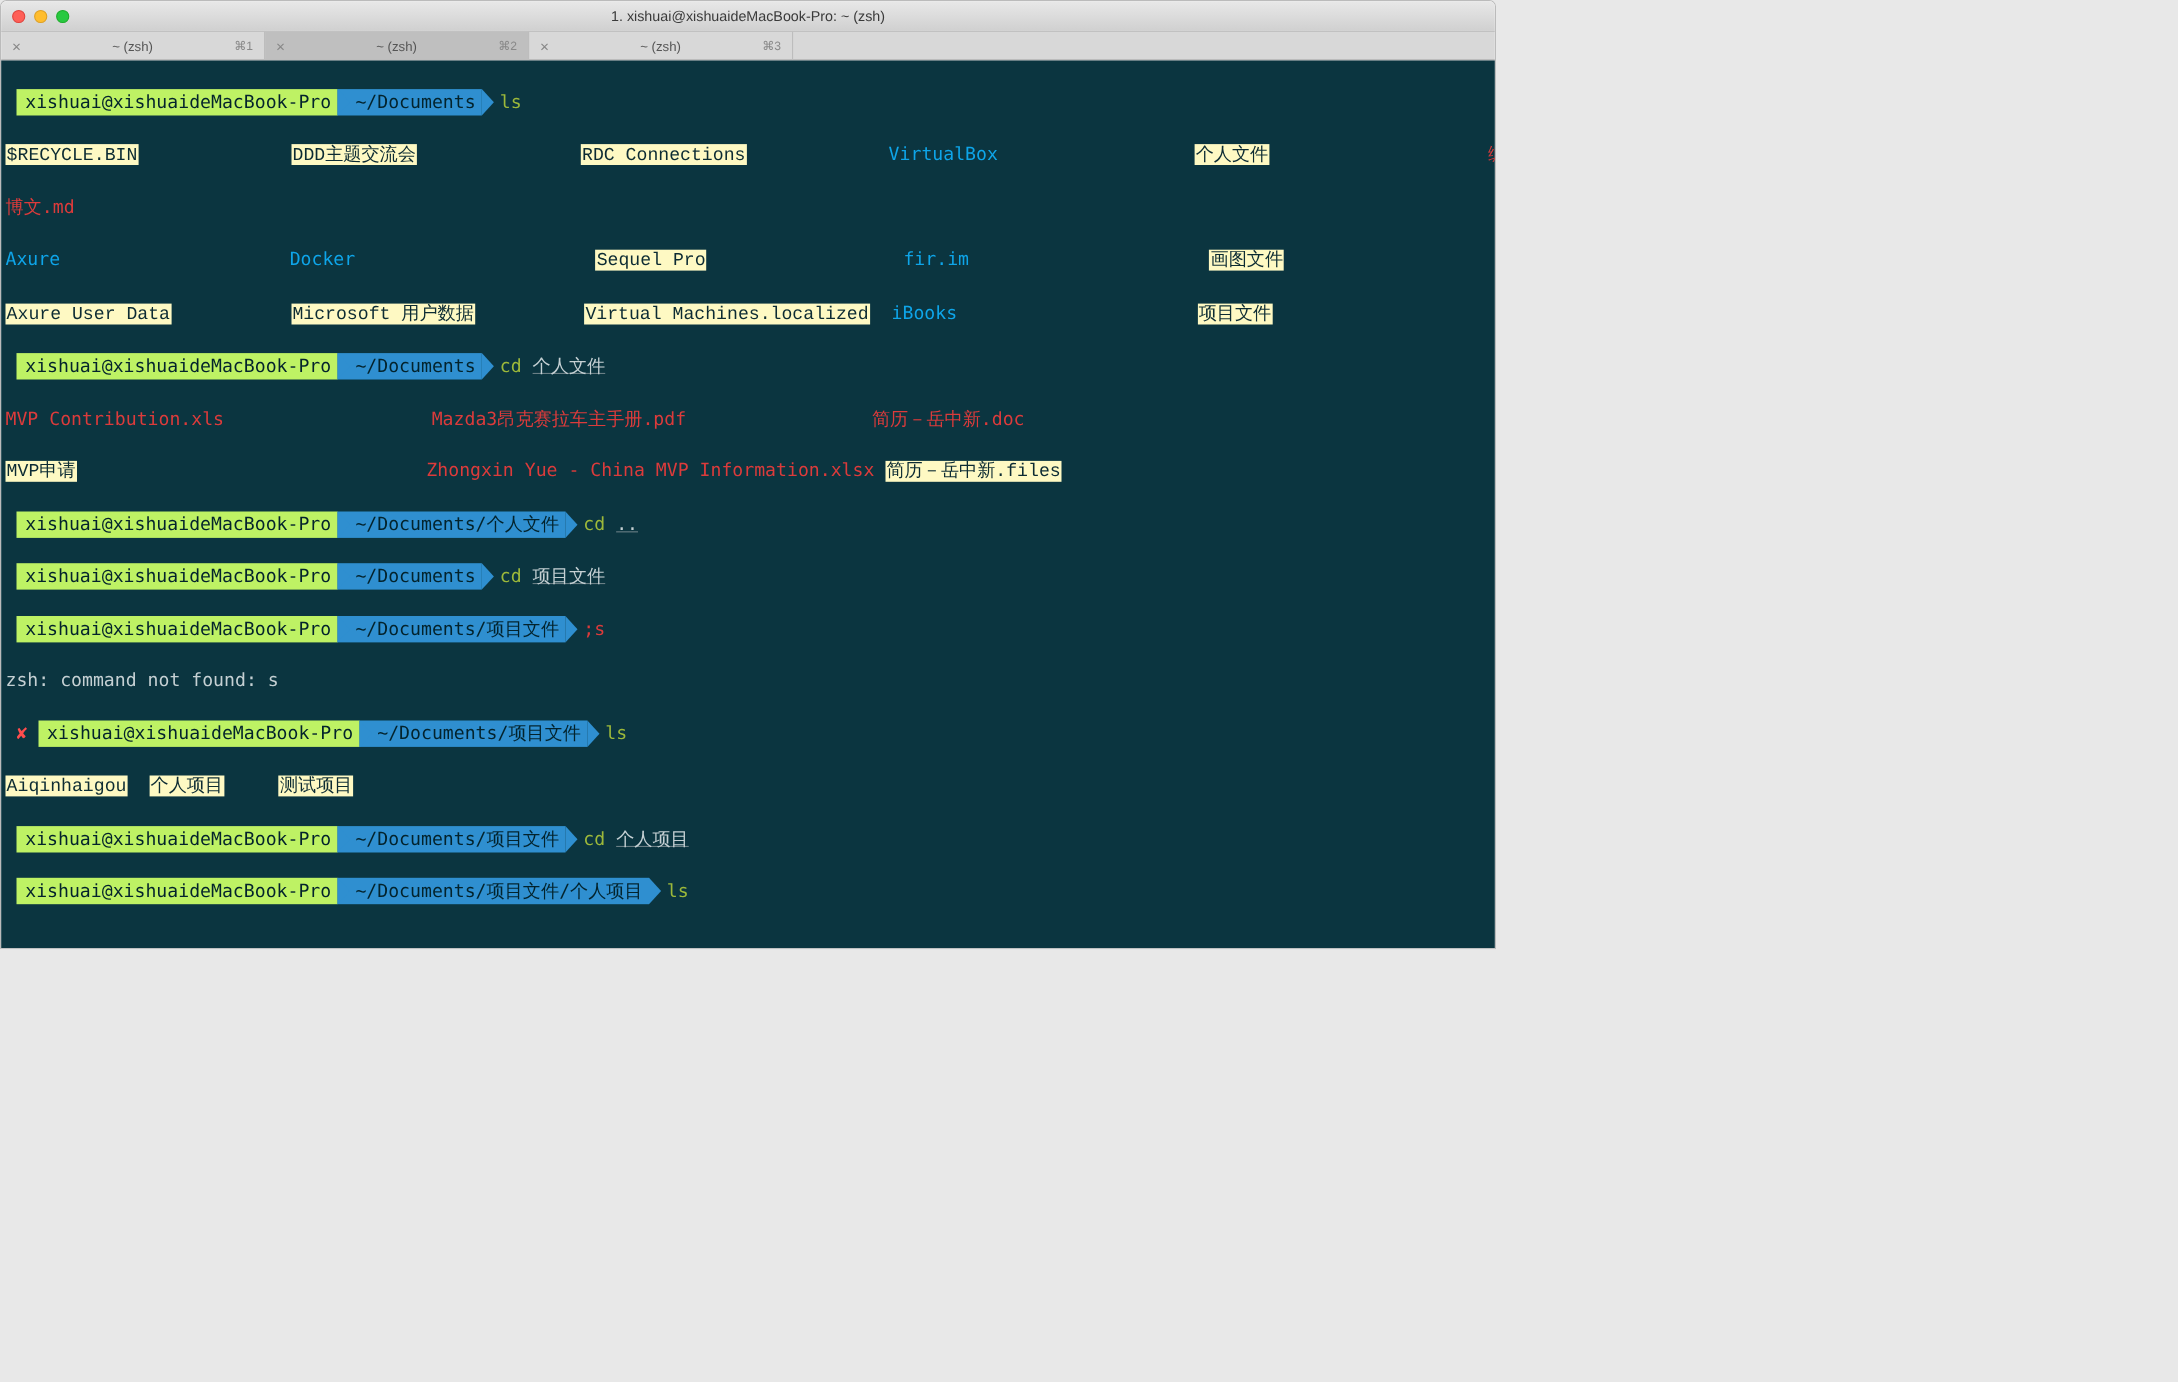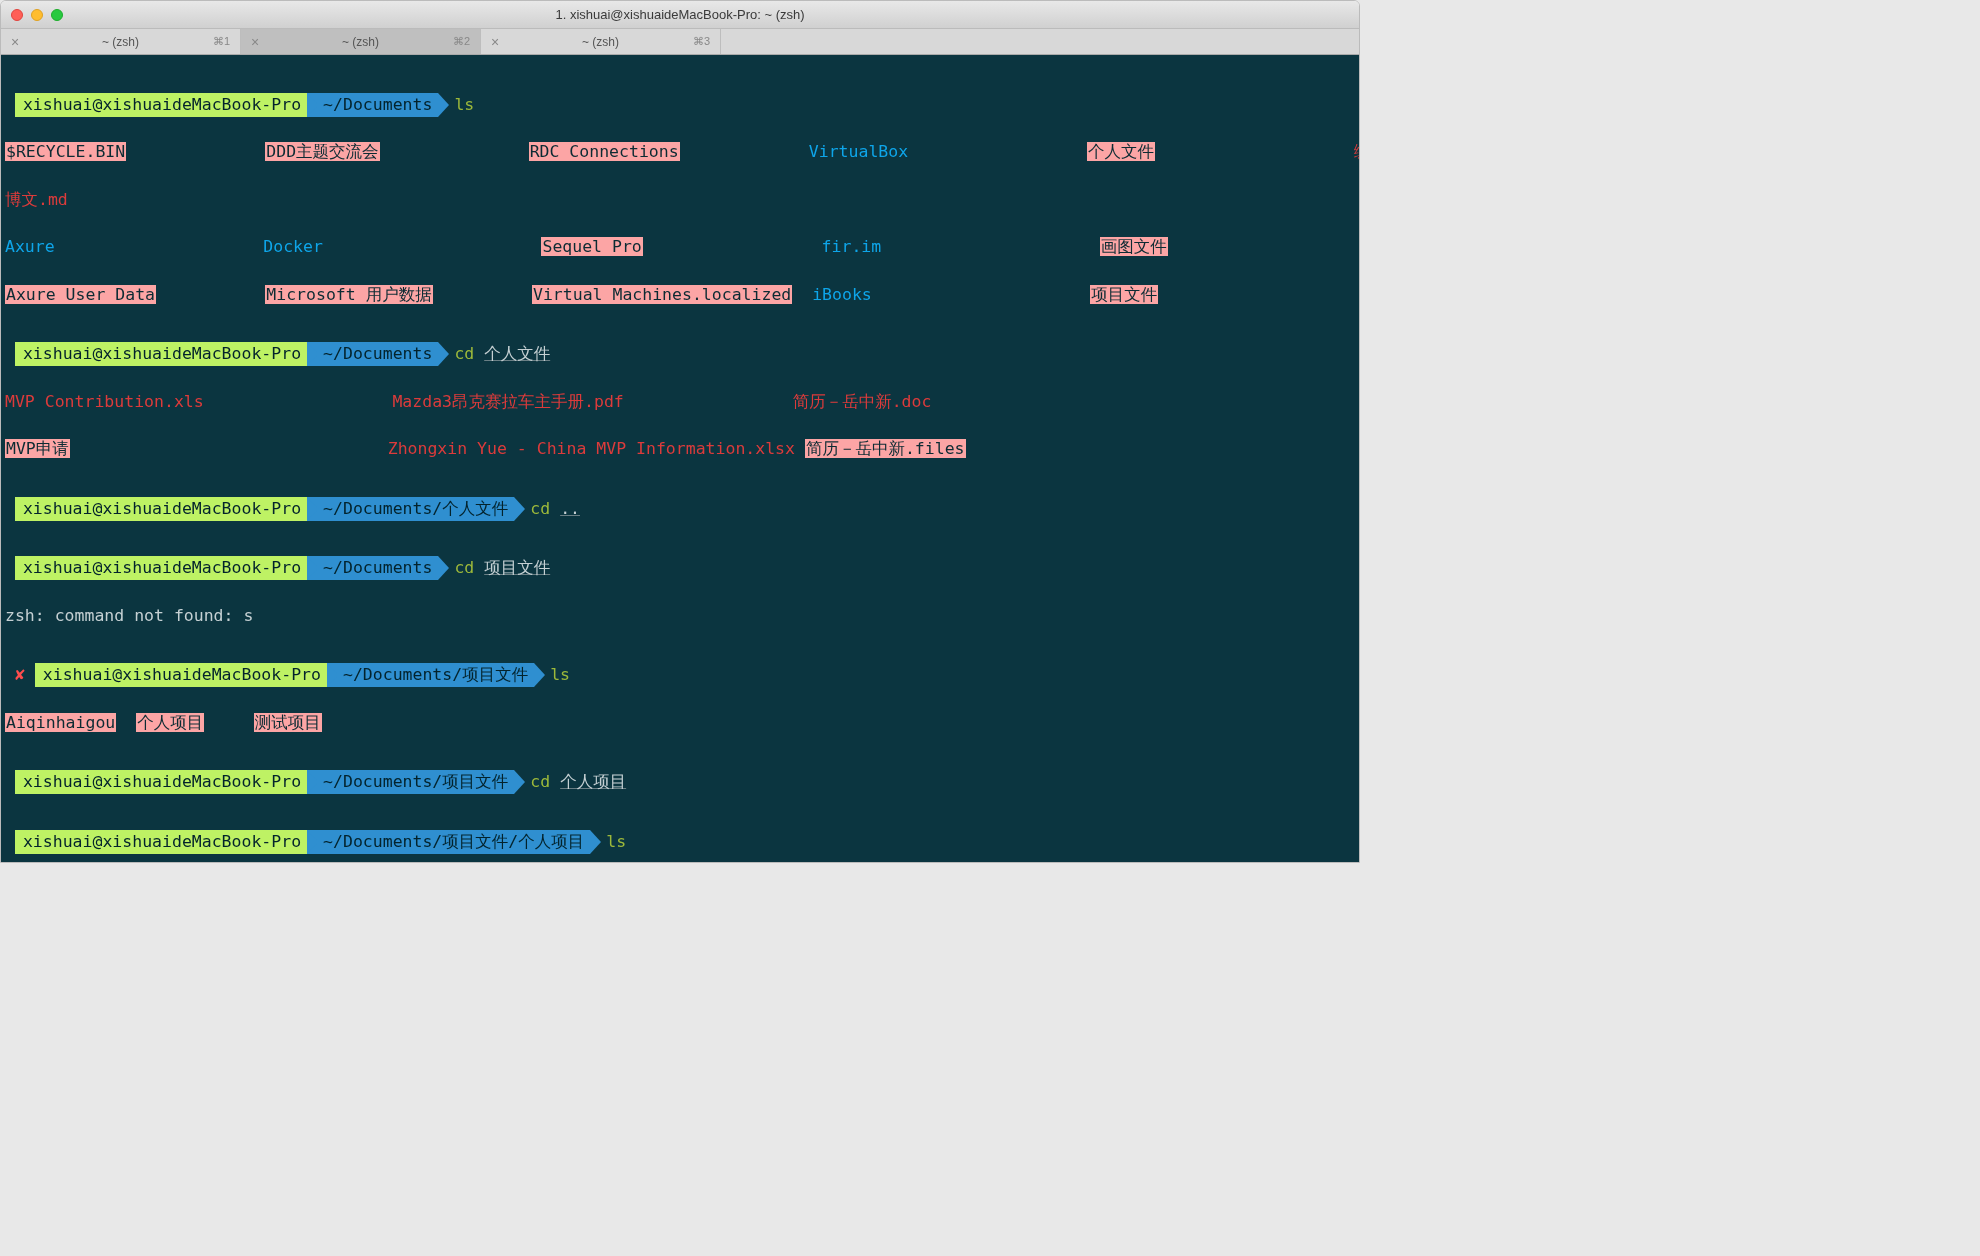--- a/index.html
+++ b/index.html
@@ -14,30 +14,30 @@
   .title { position: absolute; left: 0; right: 0; text-align: center; font-family: -apple-system, "Helvetica Neue", sans-serif; font-size: 13px; color: #3a3a3a; font-weight: 500; }
   .tabbar { height: 26px; background: #d8d8d8; display: flex; border-bottom: 1px solid #aaa; }
   .tab { flex: 0 0 240px; display: flex; align-items: center; justify-content: center; padding: 0 10px; border-right: 1px solid #bdbdbd; position: relative; font-family: -apple-system, "Helvetica Neue", sans-serif; font-size: 12px; color: #555; }
   .tab.active { background: #bfbfbf; }
   .tab .x { position: absolute; left: 10px; font-size: 14px; color: #888; }
   .tab .sc { position: absolute; right: 10px; font-size: 11px; color: #888; }
   .terminal { background: #0b3540; color: #c5d0d3; padding: 2px 4px 4px 4px; line-height: 1.44; letter-spacing: 0px; height: calc(100% - 54px); overflow: hidden; white-space: pre; }
   .line { display: block; min-height: 1.44em; }
   .seg-user { background: #bef264; color: #03232c; padding: 0 6px 0 8px; display: inline-block; position: relative; }
   .seg-user::after { content: ""; position: absolute; right: -11px; top: 0; bottom: 0; border-left: 11px solid #2f8fd0; border-top: 12px solid transparent; border-bottom: 12px solid transparent; }
-  .seg-path { background: #2f8fd0; color: #03232c; padding: 0 6px 0 16px; display: inline-block; position: relative; margin-top: 12px; }
+  .seg-path { background: #2f8fd0; color: #03232c; padding: 0 6px 0 16px; display: inline-block; position: relative; }
   .seg-path::before { content: ""; position: absolute; left: 0; top: 0; bottom: 0; border-left: 11px solid #0b3540; border-top: 12px solid transparent; border-bottom: 12px solid transparent; z-index:1; }
   .seg-user + .seg-path::before { border-left-color: #2f8fd0; }
   .seg-path::after { content: ""; position: absolute; right: -11px; top: 0; bottom: 0; border-left: 11px solid #2f8fd0; border-top: 12px solid transparent; border-bottom: 12px solid transparent; }
   .cmd-sp { display:inline-block; width: 16px; }
   .cmd { color: #9cb83a; }
   .arg { color: #c5d0d3; text-decoration: underline; text-decoration-color: #6a7f85; }
   .err { color: #dc3b3b; }
   .teal { color: #0ea5e9; }
-  .hl { background: #fca5a5; color: #0c2b33; padding: 0 1px; }
+  .hl { background: #fef9c3; color: #0c2b33; padding: 0 1px; font-family: Liberation Mono, monospace; }
   .red { color: #dc3b3b; }
   .x-mark { color: #ff4d4d; }
 </style>
 </head>
 <body>
 
 <div class="window">
   <div class="titlebar">
     <div class="traffic">
       <div class="dot red"></div>
@@ -68,20 +68,21 @@
 <span class="line"> <span class="seg-user">xishuai@xishuaideMacBook-Pro</span><span class="seg-path">~/Documents</span><span class="cmd-sp"></span><span class="cmd">ls</span></span>
 <span class="line"><span class="hl">$RECYCLE.BIN</span>              <span class="hl">DDD主题交流会</span>               <span class="hl">RDC Connections</span>             <span class="teal">VirtualBox</span>                  <span class="hl">个人文件</span>                    <span class="red">编写</span></span>
 <span class="line"><span class="red">博文.md</span></span>
 <span class="line"><span class="teal">Axure</span>                     <span class="teal">Docker</span>                      <span class="hl">Sequel Pro</span>                  <span class="teal">fir.im</span>                      <span class="hl">画图文件</span></span>
 <span class="line"><span class="hl">Axure User Data</span>           <span class="hl">Microsoft 用户数据</span>          <span class="hl">Virtual Machines.localized</span>  <span class="teal">iBooks</span>                      <span class="hl">项目文件</span></span>
 <span class="line"> <span class="seg-user">xishuai@xishuaideMacBook-Pro</span><span class="seg-path">~/Documents</span><span class="cmd-sp"></span><span class="cmd">cd </span><span class="arg">个人文件</span></span>
 <span class="line"><span class="red">MVP Contribution.xls</span>                   <span class="red">Mazda3昂克赛拉车主手册.pdf</span>                 <span class="red">简历－岳中新.doc</span></span>
 <span class="line"><span class="hl">MVP申请</span>                                <span class="red">Zhongxin Yue - China MVP Information.xlsx</span> <span class="hl">简历－岳中新.files</span></span>
 <span class="line"> <span class="seg-user">xishuai@xishuaideMacBook-Pro</span><span class="seg-path">~/Documents/个人文件</span><span class="cmd-sp"></span><span class="cmd">cd </span><span class="arg">..</span></span>
 <span class="line"> <span class="seg-user">xishuai@xishuaideMacBook-Pro</span><span class="seg-path">~/Documents</span><span class="cmd-sp"></span><span class="cmd">cd </span><span class="arg">项目文件</span></span>
+<span class="line"> <span class="seg-user">xishuai@xishuaideMacBook-Pro</span><span class="seg-path">~/Documents/项目文件</span><span class="cmd-sp"></span><span class="err">;s</span></span>
 <span class="line">zsh: command not found: s</span>
 <span class="line"> <span class="x-mark">✘</span> <span class="seg-user">xishuai@xishuaideMacBook-Pro</span><span class="seg-path">~/Documents/项目文件</span><span class="cmd-sp"></span><span class="cmd">ls</span></span>
 <span class="line"><span class="hl">Aiqinhaigou</span>  <span class="hl">个人项目</span>     <span class="hl">测试项目</span></span>
 <span class="line"> <span class="seg-user">xishuai@xishuaideMacBook-Pro</span><span class="seg-path">~/Documents/项目文件</span><span class="cmd-sp"></span><span class="cmd">cd </span><span class="arg">个人项目</span></span>
 <span class="line"> <span class="seg-user">xishuai@xishuaideMacBook-Pro</span><span class="seg-path">~/Documents/项目文件/个人项目</span><span class="cmd-sp"></span><span class="cmd">ls</span></span>
 
 
 
 
 

